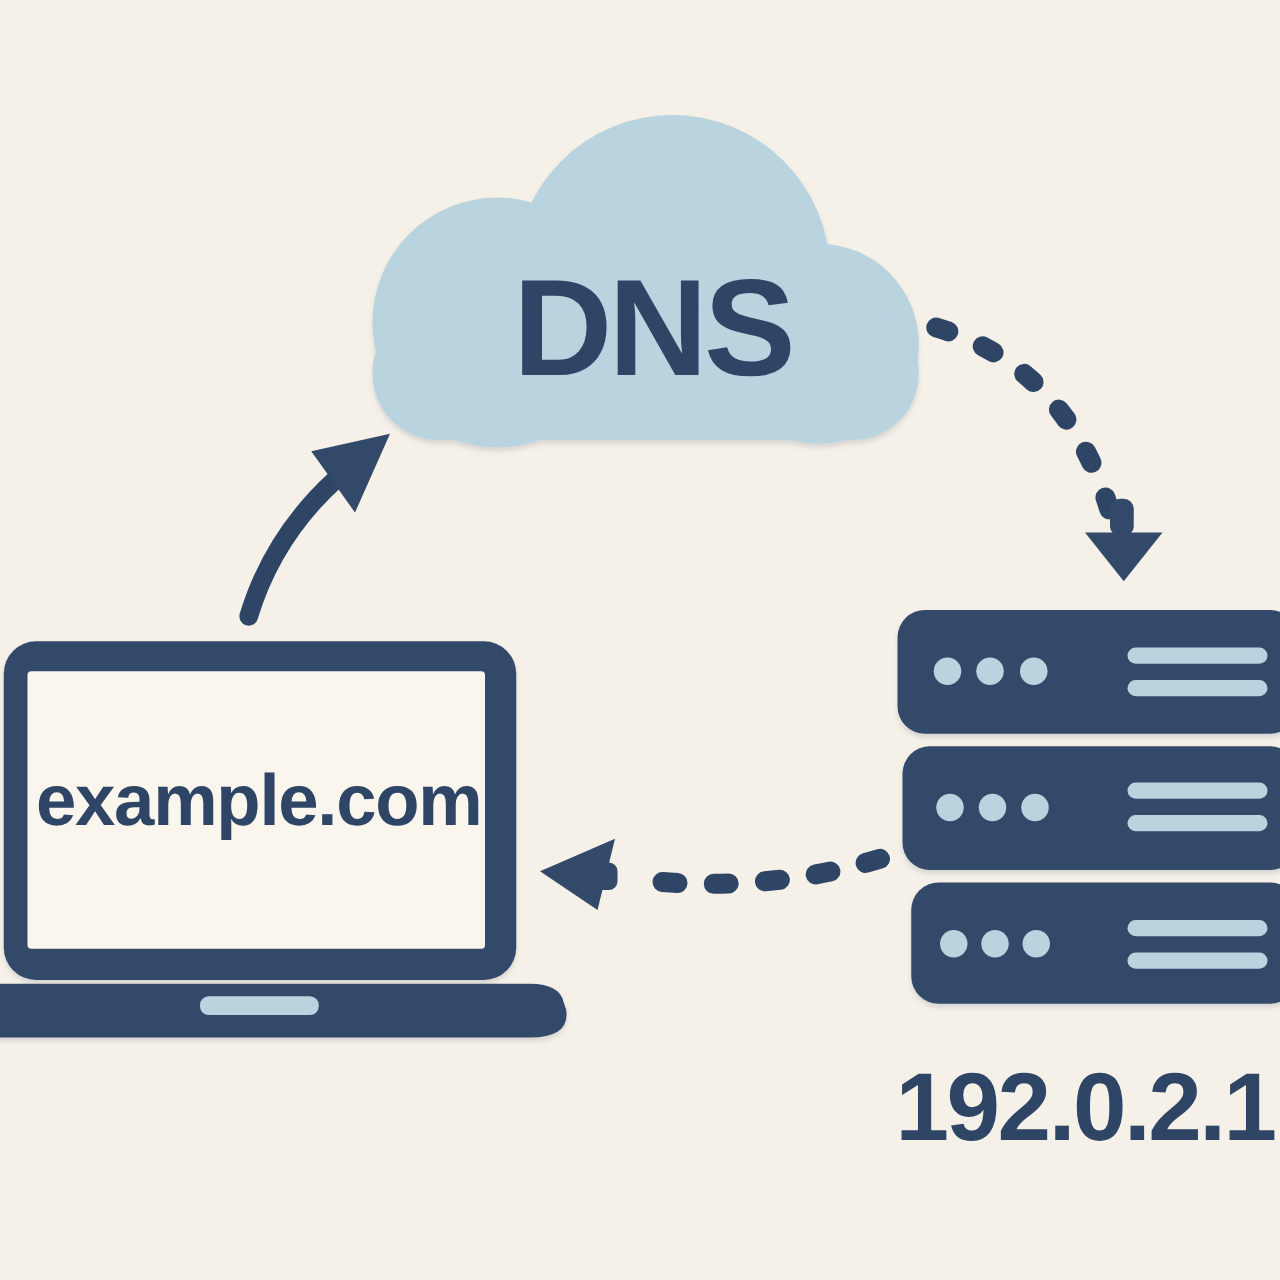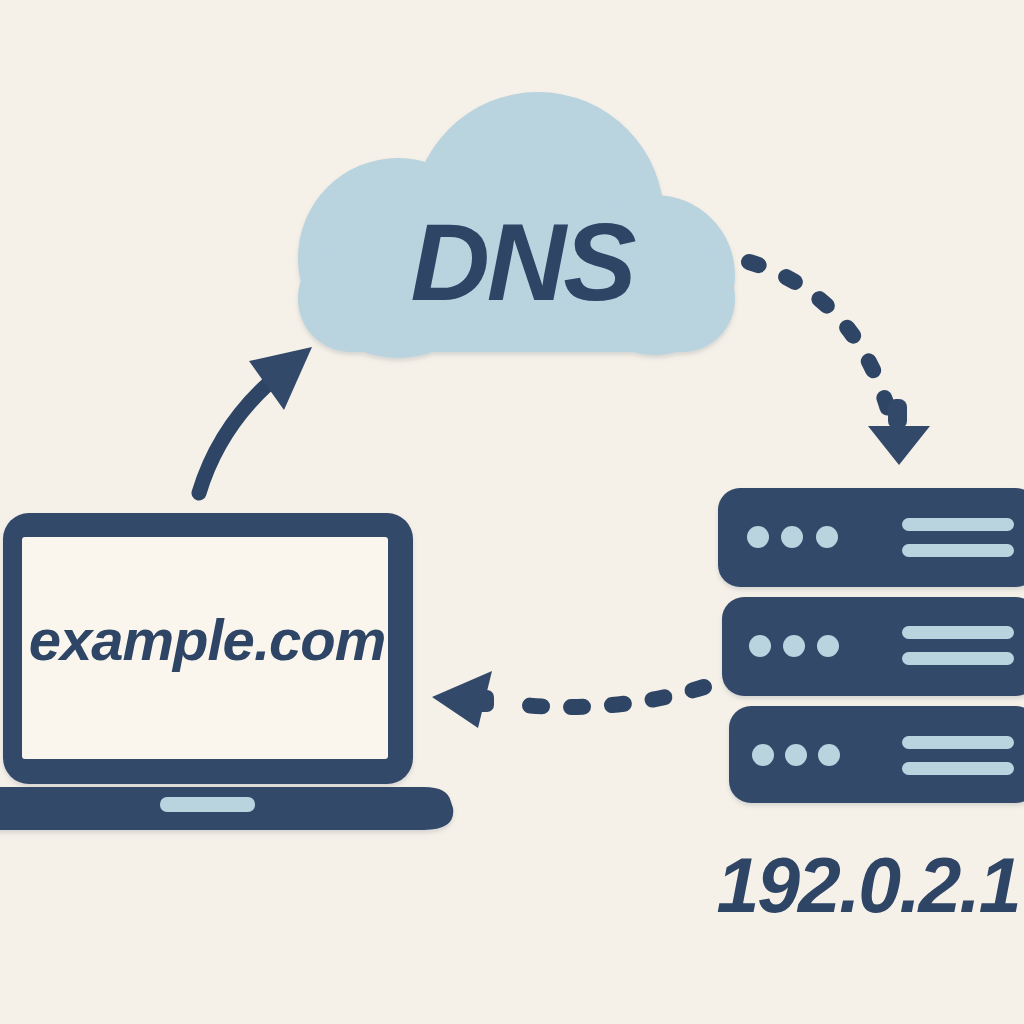--- a/index.html
+++ b/index.html
@@ -7,21 +7,20 @@
     padding: 0;
     background: var(--background, #f6f1e8);
   }
   .stage {
     position: relative;
     width: 1024px;
     height: 1024px;
     background: var(--background, #f6f1e8);
     overflow: hidden;
     font-family: "Liberation Sans", sans-serif;
-    font-style: italic;
   }
   svg { display: block; }
 
   .fill-navy   { fill: var(--navy, #33496a); }
   .fill-cloud  { fill: var(--cloud, #b9d3df); }
   .fill-accent { fill: var(--accent, #b9d3df); }
   .fill-screen { fill: var(--screen, #faf6ee); }
 
   .stroke-navy {
     stroke: var(--ink, #2e4566);

